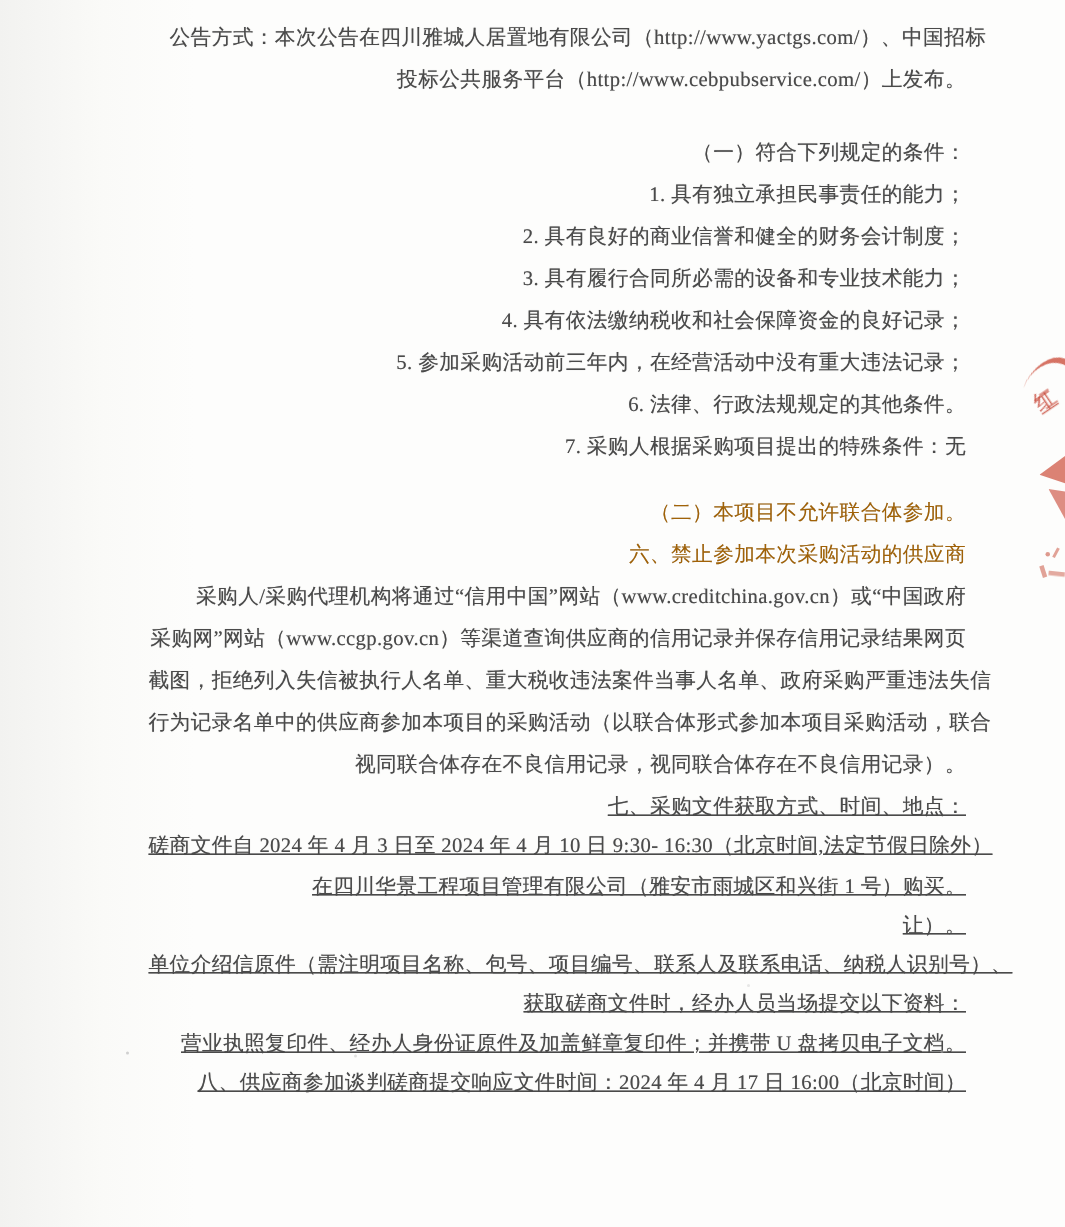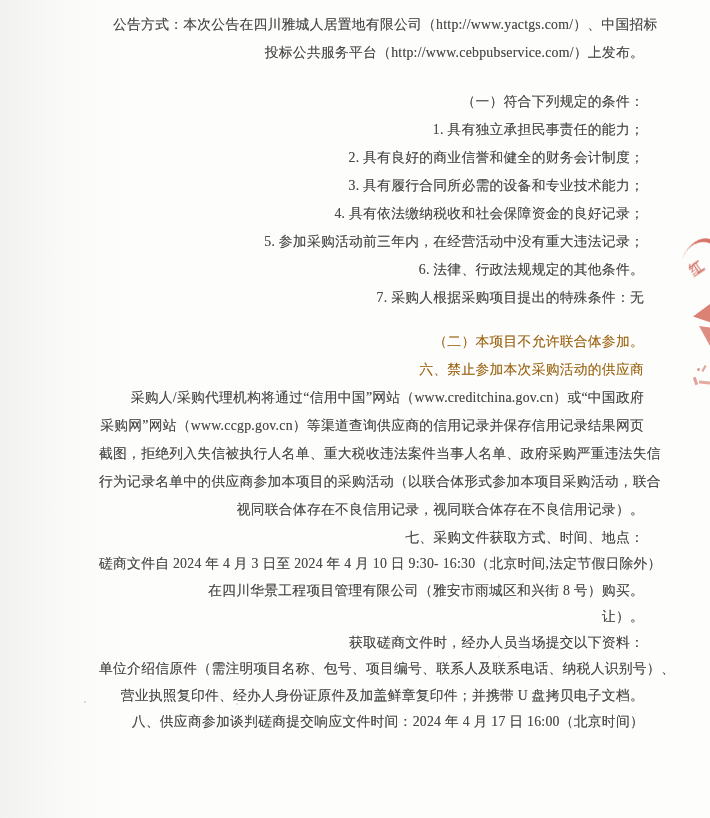--- a/index.html
+++ b/index.html
@@ -7,21 +7,21 @@
     width:710px;height:818px;position:relative;overflow:hidden;
     background:linear-gradient(90deg,#f2f2f0 0px,#fafaf8 68px,#fdfdfc 130px,#fdfdfc 100%);
     font-family:"Liberation Serif","DejaVu Serif",serif;
   }
   .doc{
     position:absolute;top:15px;left:99px;width:545px;
     color:#4a4a4a;font-size:13.8px;letter-spacing:0.25px;
     text-shadow:0 0 0.45px rgba(74,74,74,0.55);
   }
   .line{height:28px;line-height:20px;white-space:nowrap;text-align:right;}
-  .line.tight{height:26.3px;}
+  .line.tight{height:26.3px;text-decoration:underline;}
   .line.indent{text-indent:14px;}
   .line.faded{color:#a16207;text-shadow:0 0 0.4px rgba(150,150,150,0.5);}
   .gap-large{height:21px;}
   .gap-small{height:16px;}
 
   
   .seal-arc{
     position:absolute;left:685px;top:238px;width:38px;height:30px;
     border-top:4px solid rgba(204,80,62,0.8);
     border-radius:50% 50% 0 0 / 85% 85% 0 0;
@@ -77,24 +77,24 @@
     <div class="gap-small"></div>
     <div class="line faded">（二）本项目不允许联合体参加。</div>
     <div class="line faded">六、禁止参加本次采购活动的供应商</div>
     <div class="line">采购人/采购代理机构将通过“信用中国”网站（www.creditchina.gov.cn）或“中国政府</div>
     <div class="line">采购网”网站（www.ccgp.gov.cn）等渠道查询供应商的信用记录并保存信用记录结果网页</div>
     <div class="line">截图，拒绝列入失信被执行人名单、重大税收违法案件当事人名单、政府采购严重违法失信</div>
     <div class="line">行为记录名单中的供应商参加本项目的采购活动（以联合体形式参加本项目采购活动，联合</div>
     <div class="line">视同联合体存在不良信用记录，视同联合体存在不良信用记录）。</div>
     <div class="line tight">七、采购文件获取方式、时间、地点：</div>
     <div class="line tight">磋商文件自 2024 年 4 月 3 日至 2024 年 4 月 10 日 9:30- 16:30（北京时间,法定节假日除外）</div>
-    <div class="line tight">在四川华景工程项目管理有限公司（雅安市雨城区和兴街 8 号）购买。</div>
+    <div class="line tight">在四川华景工程项目管理有限公司（雅安市雨城区和兴街 1 号）购买。</div>
     <div class="line tight">让）。</div>
+    <div class="line tight">单位介绍信原件（需注明项目名称、包号、项目编号、联系人及联系电话、纳税人识别号）、</div>
     <div class="line tight">获取磋商文件时，经办人员当场提交以下资料：</div>
-    <div class="line tight">单位介绍信原件（需注明项目名称、包号、项目编号、联系人及联系电话、纳税人识别号）、</div>
     <div class="line tight">营业执照复印件、经办人身份证原件及加盖鲜章复印件；并携带 U 盘拷贝电子文档。</div>
     <div class="line tight">八、供应商参加谈判磋商提交响应文件时间：2024 年 4 月 17 日 16:00（北京时间）</div>
   </div>
 
 <div class="seal-arc"></div>
 <span class="seal-chars">红工</span>
 <div class="seal-star-a"></div>
 <div class="seal-star-b"></div>
 <div class="seal-speck-1"></div>
 <div class="seal-speck-2"></div>

